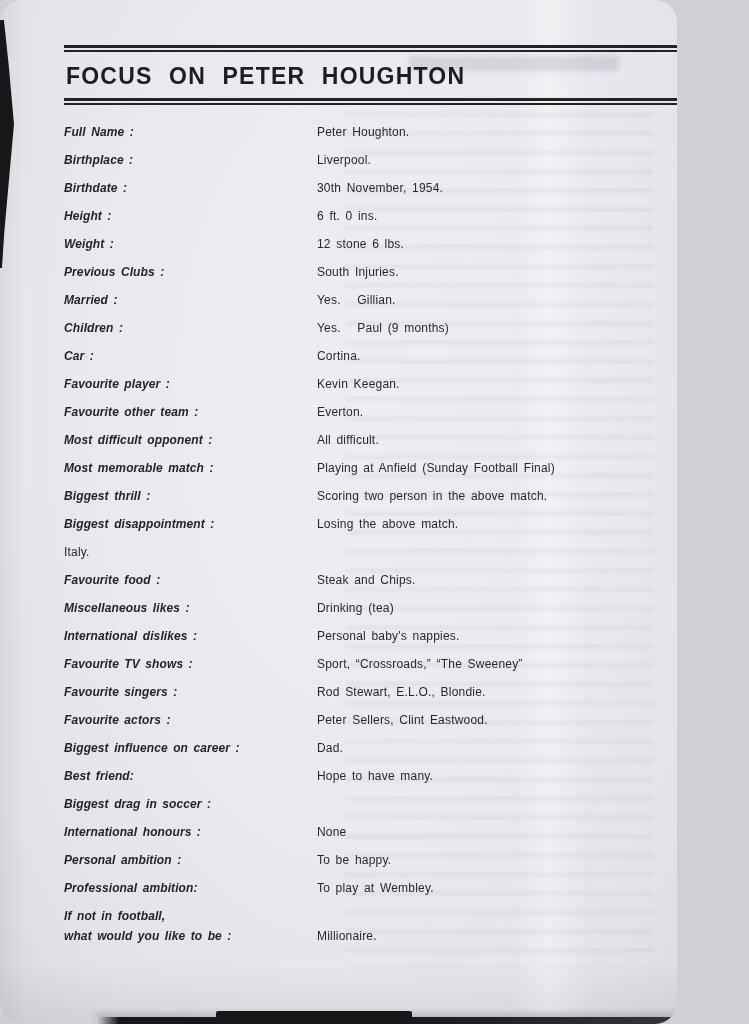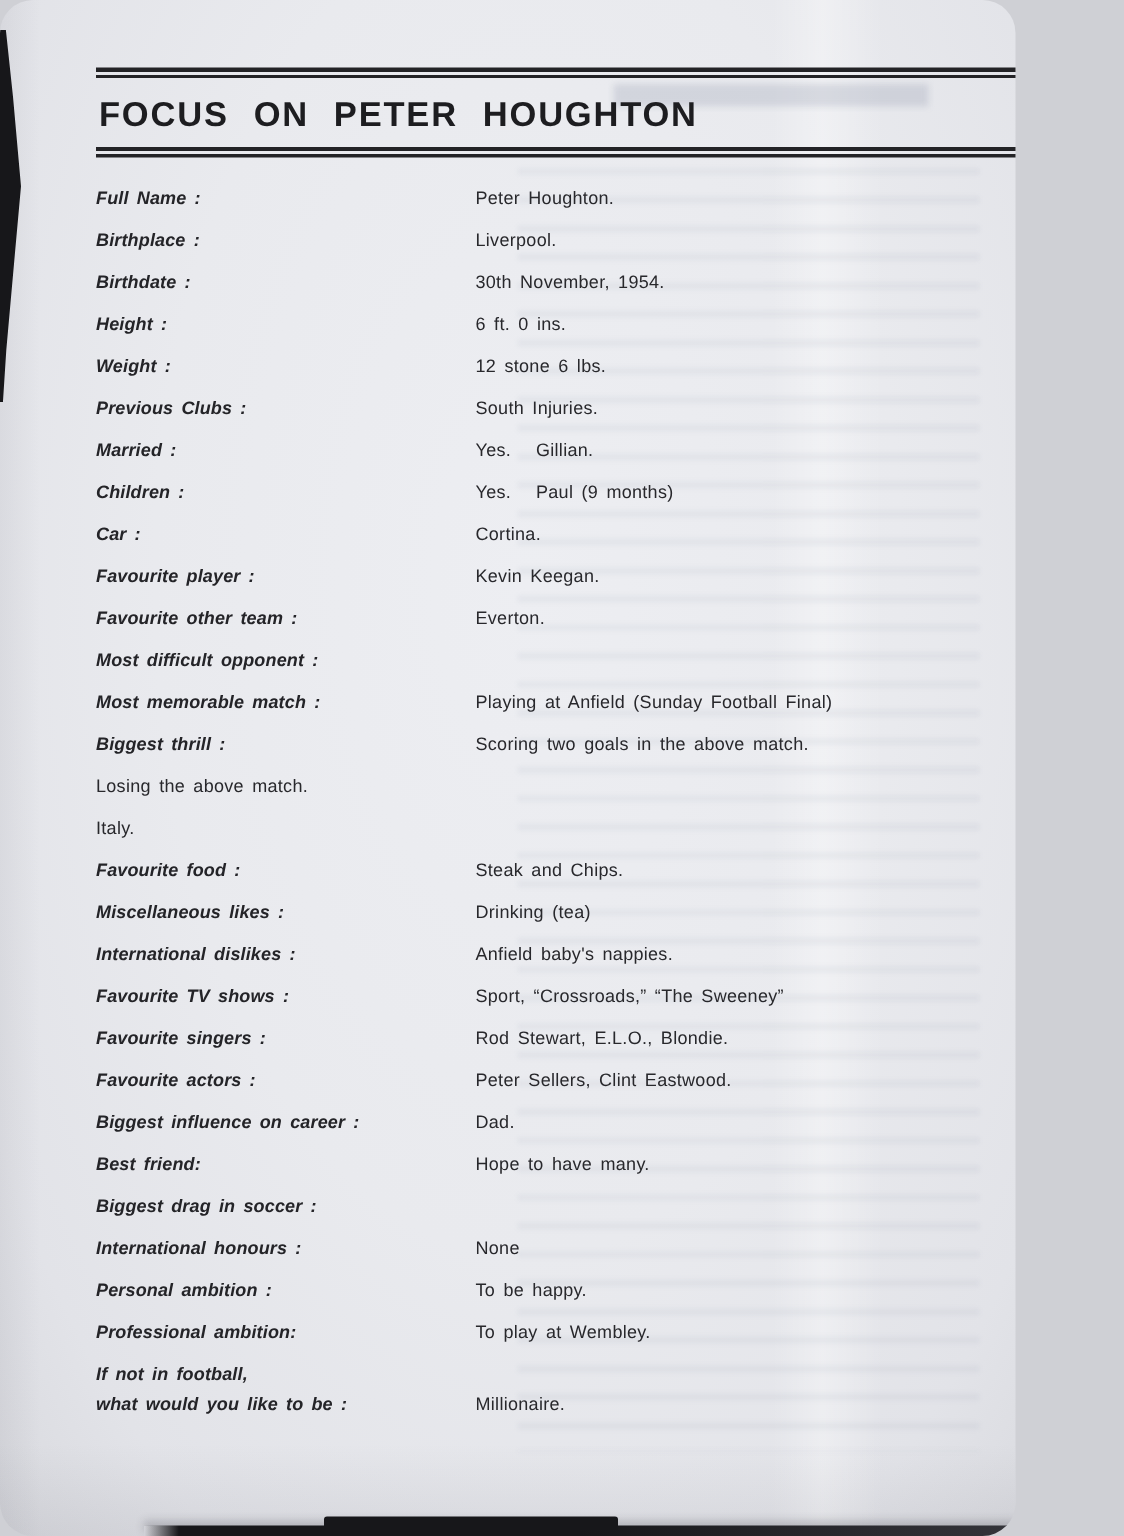--- a/index.html
+++ b/index.html
@@ -141,53 +141,55 @@
     <div class="value">Kevin Keegan.</div>
   </div>
 
   <div class="row">
     <div class="label">Favourite other team :</div>
     <div class="value">Everton.</div>
   </div>
 
   <div class="row">
     <div class="label">Most difficult opponent :</div>
+    <div class="value">All difficult.</div>
   </div>
 
   <div class="row">
     <div class="label">Most memorable match :</div>
     <div class="value">Playing at Anfield (Sunday Football Final)</div>
   </div>
 
   <div class="row">
     <div class="label">Biggest thrill :</div>
-    <div class="value">Scoring two goals in the above match.</div>
-  </div>
-
-  <div class="row">
+    <div class="value">Scoring two person in the above match.</div>
+  </div>
+
+  <div class="row">
+    <div class="label">Biggest disappointment :</div>
     <div class="value">Losing the above match.</div>
   </div>
 
   <div class="row">
     <div class="value">Italy.</div>
   </div>
 
   <div class="row">
     <div class="label">Favourite food :</div>
     <div class="value">Steak and Chips.</div>
   </div>
 
   <div class="row">
     <div class="label">Miscellaneous likes :</div>
     <div class="value">Drinking (tea)</div>
   </div>
 
   <div class="row">
     <div class="label">International dislikes :</div>
-    <div class="value">Anfield baby's nappies.</div>
+    <div class="value">Personal baby's nappies.</div>
   </div>
 
   <div class="row">
     <div class="label">Favourite TV shows :</div>
     <div class="value">Sport, “Crossroads,” “The Sweeney”</div>
   </div>
 
   <div class="row">
     <div class="label">Favourite singers :</div>
     <div class="value">Rod Stewart, E.L.O., Blondie.</div>

